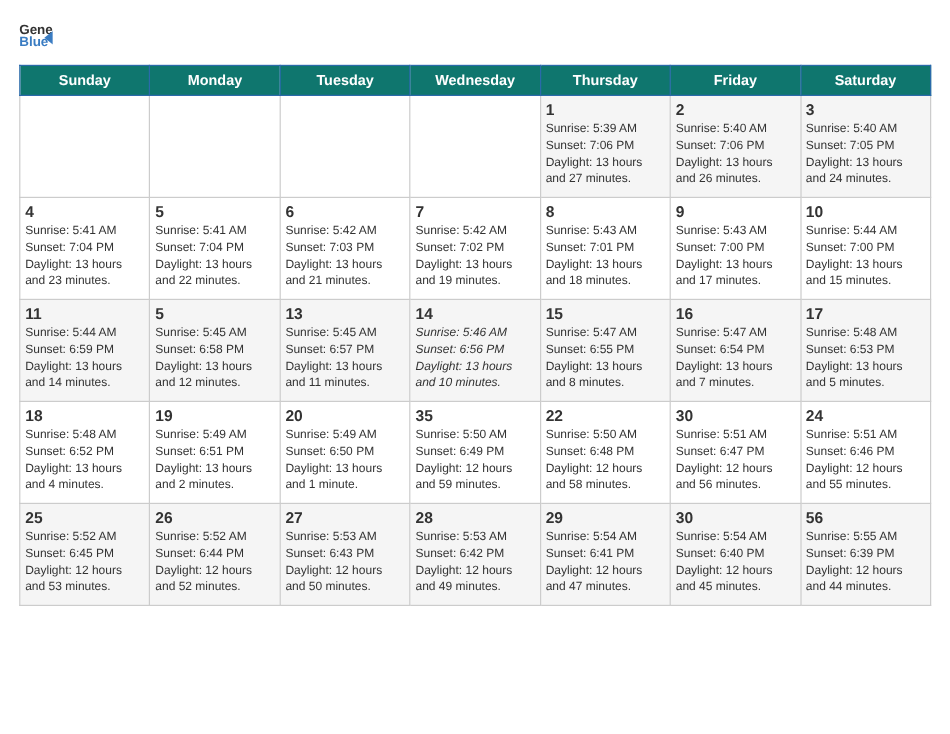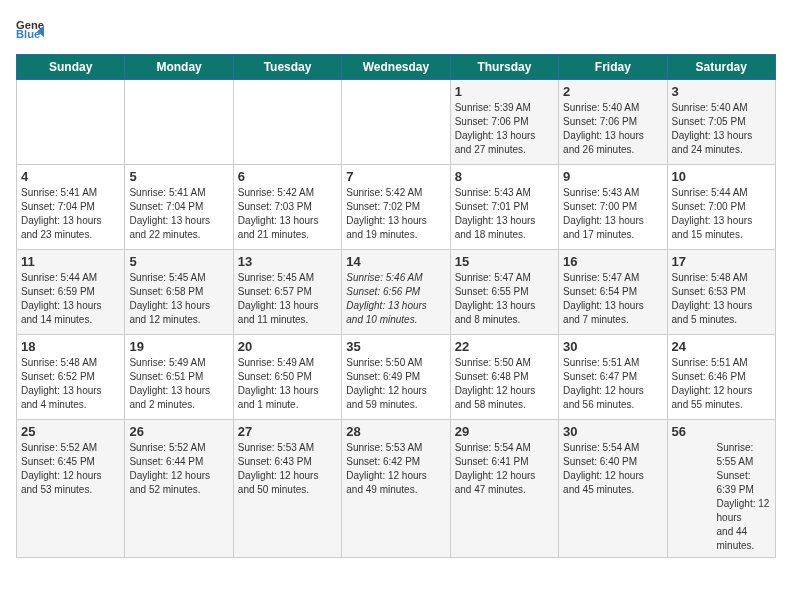--- a/index.html
+++ b/index.html
@@ -323,20 +323,20 @@
         </td>
         <td>
           <div class="day-number">30</div>
           <div class="day-info" style="white-space: pre-line;">Sunrise: 5:54 AM
 Sunset: 6:40 PM
 Daylight: 12 hours
 and 45 minutes.</div>
         </td>
         <td>
           <div class="day-number">56</div>
-          <div class="day-info" style="white-space: pre-line; margin-left: 45px;">Sunrise: 5:55 AM
+          <div class="day-info" style="white-space: pre-line;">Sunrise: 5:55 AM
 Sunset: 6:39 PM
 Daylight: 12 hours
 and 44 minutes.</div>
         </td>
       </tr>
     </tbody>
 </table>
 
 </body></html>

